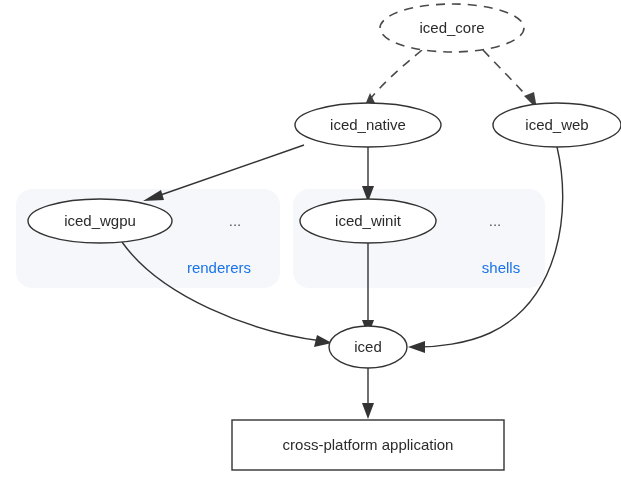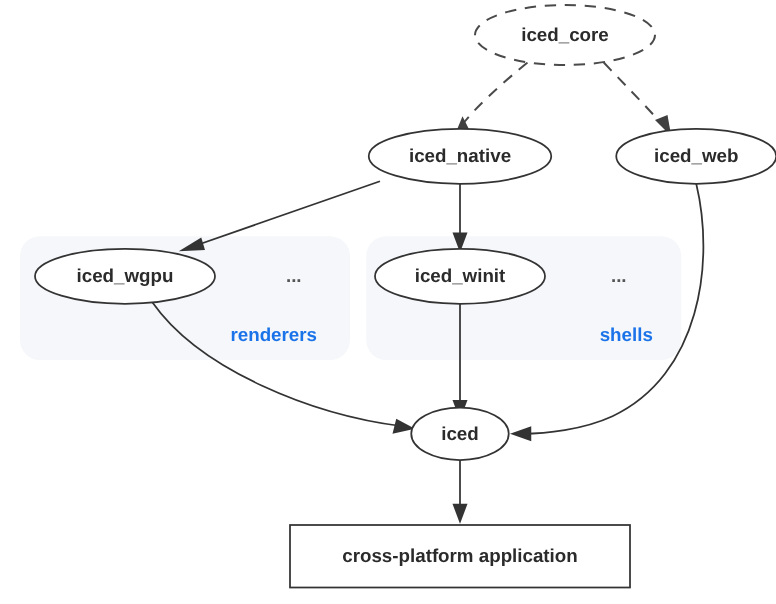--- a/index.html
+++ b/index.html
@@ -10,21 +10,20 @@
   }
   body {
     font-family: "Liberation Sans", sans-serif;
   }
   #diagram-root {
     position: relative;
     width: 621px;
     height: 483px;
     background: #ffffff;
     overflow: hidden;
-    font-weight: bold;
   }
   #diagram-svg {
     position: absolute;
     top: 0;
     left: 0;
     width: 621px;
     height: 483px;
   }
   .node-text {
     font-family: "Liberation Sans", sans-serif;

